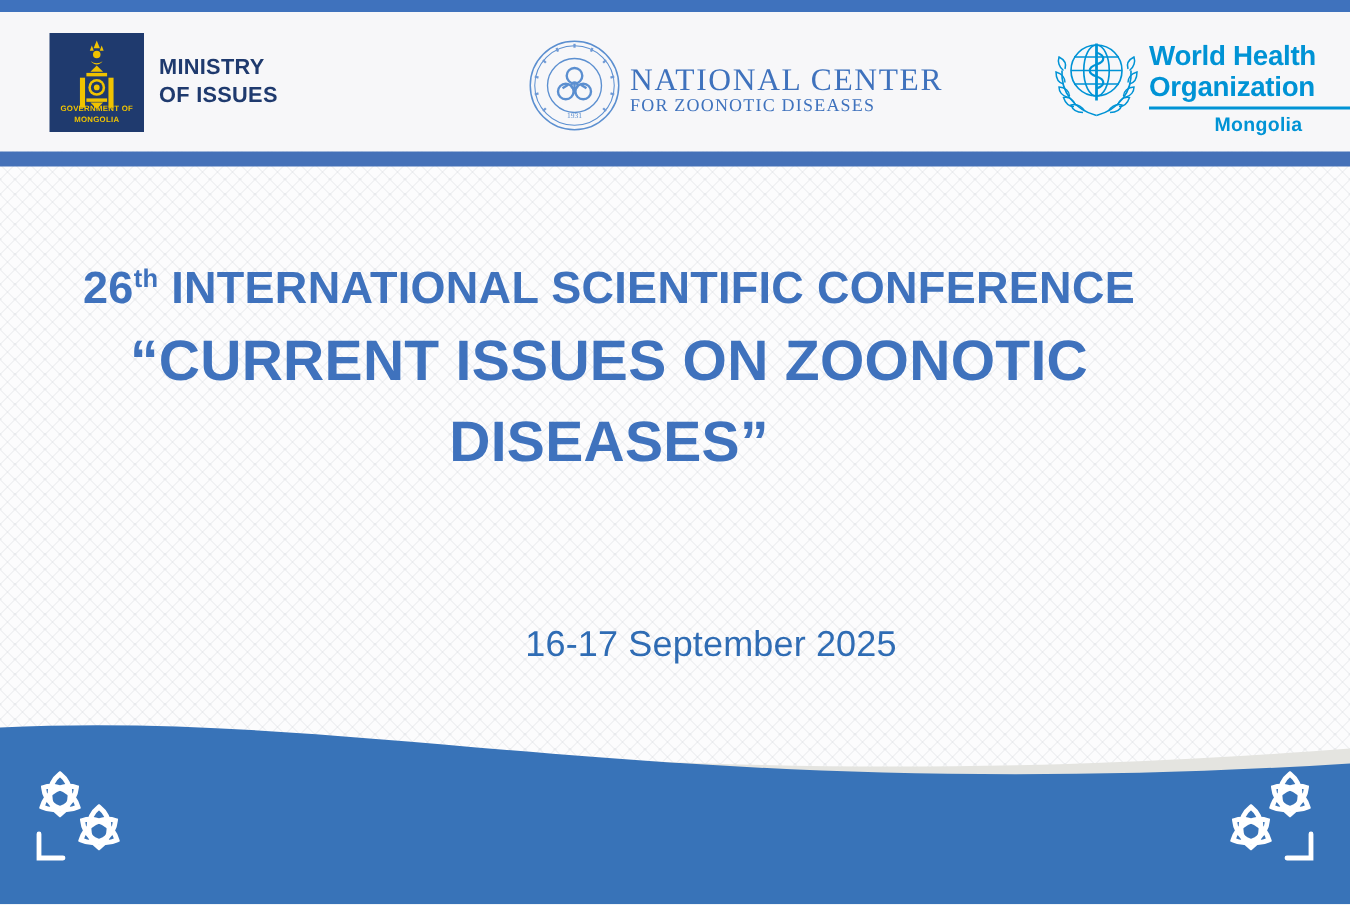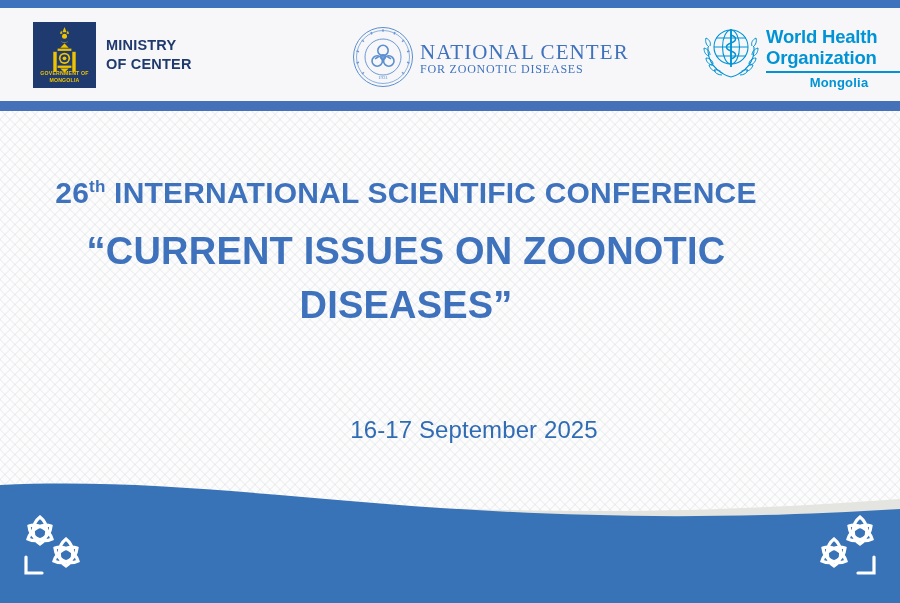--- a/index.html
+++ b/index.html
@@ -160,21 +160,20 @@
     letter-spacing: 0.2px;
     line-height: 42px;
     white-space: nowrap;
   }
   .conf-line sup {
     font-size: 17px;
     vertical-align: super;
     line-height: 0;
   }
   .conf-theme {
-    margin-top: 10px;
     color: #3f72bd;
     font-size: 38px;
     font-weight: bold;
     line-height: 54px;
     letter-spacing: 0.2px;
     padding: 0 36px;
   }
 
   
   .meta-block {
@@ -248,21 +247,21 @@
             <path d="M31.5 50.6 l-4.2 -4.2 h8.4 z"></path>
           </g>
         </svg>
         <div class="moh-emblem-caption">
           <div>GOVERNMENT OF</div>
           <div>MONGOLIA</div>
         </div>
       </div>
       <div class="moh-text">
         <div>MINISTRY</div>
-        <div>OF CENTER</div>
+        <div>OF ISSUES</div>
       </div>
     </div>
 
     <div class="nczd-logo">
       <div>
         <svg width="62" height="62" viewBox="0 0 62 62" aria-hidden="true">
           <circle cx="31" cy="31" r="29.5" fill="none" stroke="#5b8fd0" stroke-width="1"></circle>
           <circle cx="31" cy="31" r="26.5" fill="none" stroke="#5b8fd0" stroke-width="0.7"></circle>
           <circle cx="31" cy="31" r="18" fill="none" stroke="#5b8fd0" stroke-width="0.9"></circle>
 

